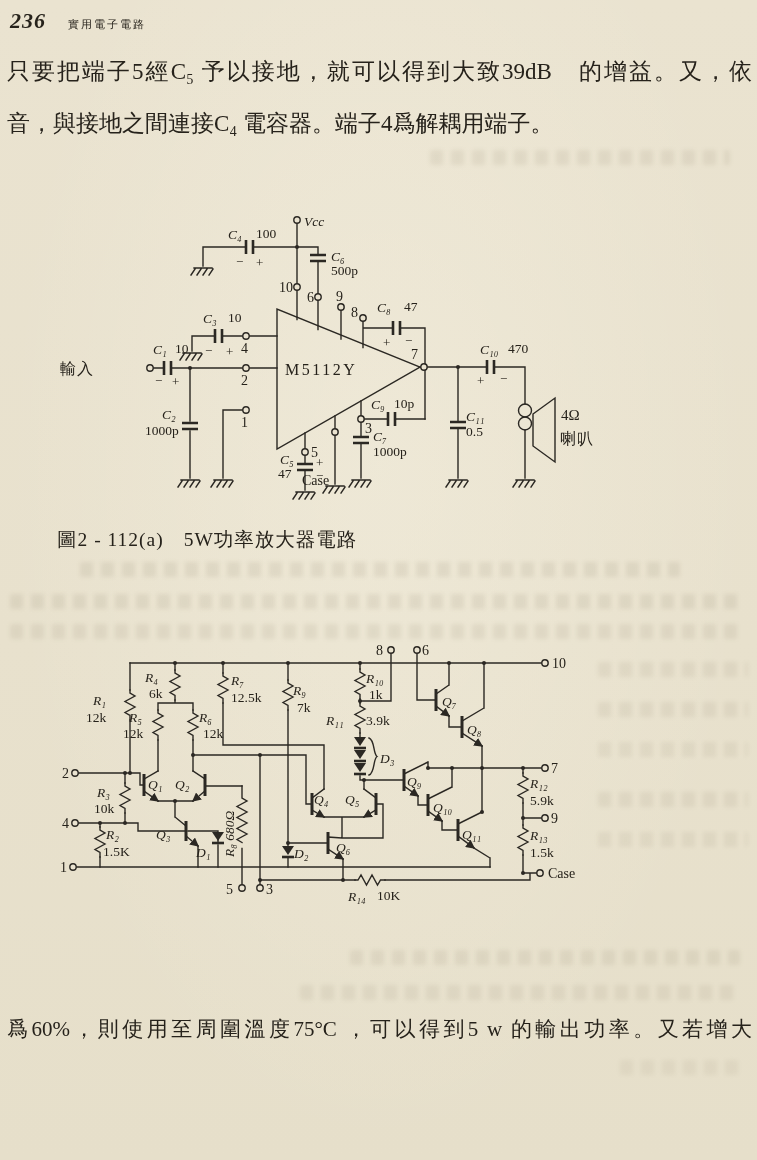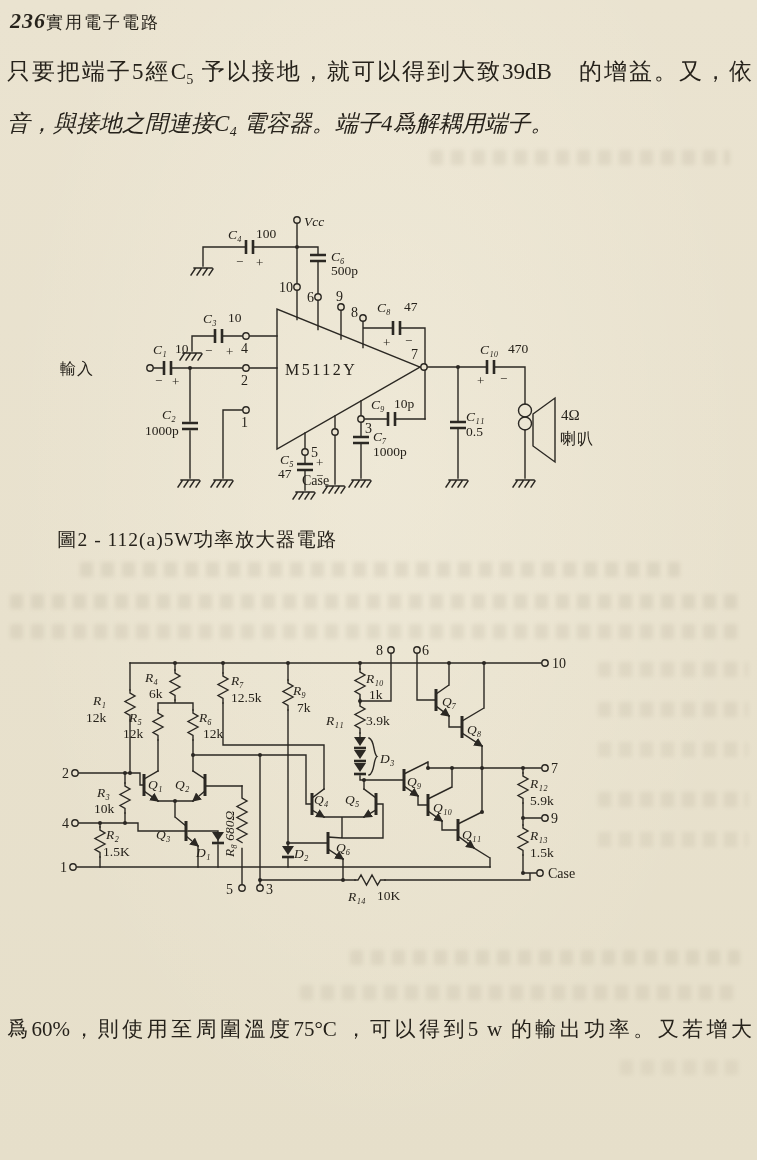--- a/index.html
+++ b/index.html
@@ -10,35 +10,35 @@
     color:#26221b;
   }
   .page{position:absolute;inset:0;
     background:
       radial-gradient(ellipse at 50% 40%, rgba(255,252,240,.25), rgba(0,0,0,0) 70%),
       linear-gradient(180deg,#eae3d0 0%,#e8e1cd 55%,#e6dfca 100%);
   }
   
   .hdr{position:absolute;top:8px;left:10px;white-space:nowrap;}
   .pgnum{font-weight:bold;font-size:22px;font-style:italic;letter-spacing:1px;}
-  .booktitle{font-size:17px;letter-spacing:2px;}
+  .booktitle{font-size:11px;margin-left:22px;letter-spacing:2px;}
   
   .para{position:absolute;left:7px;right:5px;}
   .p1{top:46px;}
   .p2{top:1010px;}
   .pline{font-size:23px;line-height:52px;white-space:nowrap;
          text-align:justify;text-align-last:justify;overflow:hidden;}
   .p2 .pline{font-size:21px;line-height:38px;}
-  .pline.last{text-align-last:left;font-style:italic;}
+  .pline.last{text-align-last:left;}
   .pline.indent{text-indent:44px;}
   
   .caption{position:absolute;left:57px;font-size:19.5px;letter-spacing:1px;white-space:nowrap;}
   .cap-a{top:526px;}
   .cap-b{top:943px;}
-  .caption .num{}
+  .caption .num{margin-right:20px;}
   
   .figsvg{position:absolute;overflow:visible;}
   #fig-a{left:60px;top:212px;}
   #fig-b{left:60px;top:645px;}
   .w{stroke:#2b2823;stroke-width:1.4;fill:none;stroke-linecap:square;}
   .bar{stroke:#2b2823;stroke-width:2.6;fill:none;stroke-linecap:butt;}
   .tbar{stroke:#2b2823;stroke-width:3;fill:none;}
   .term{fill:#eae3d0;stroke:#2b2823;stroke-width:1.4;}
   .dot{fill:#2b2823;stroke:none;}
   .dio{fill:#2b2823;stroke:none;}

